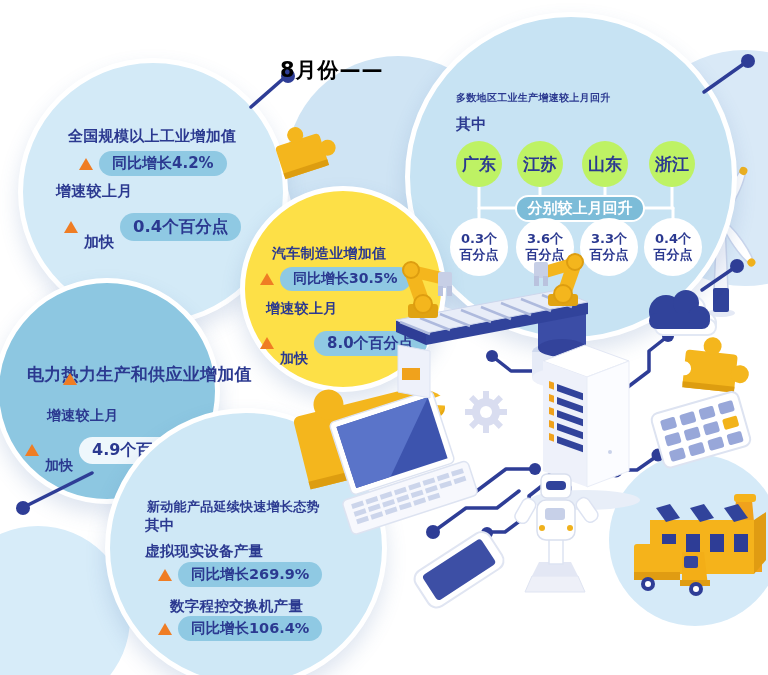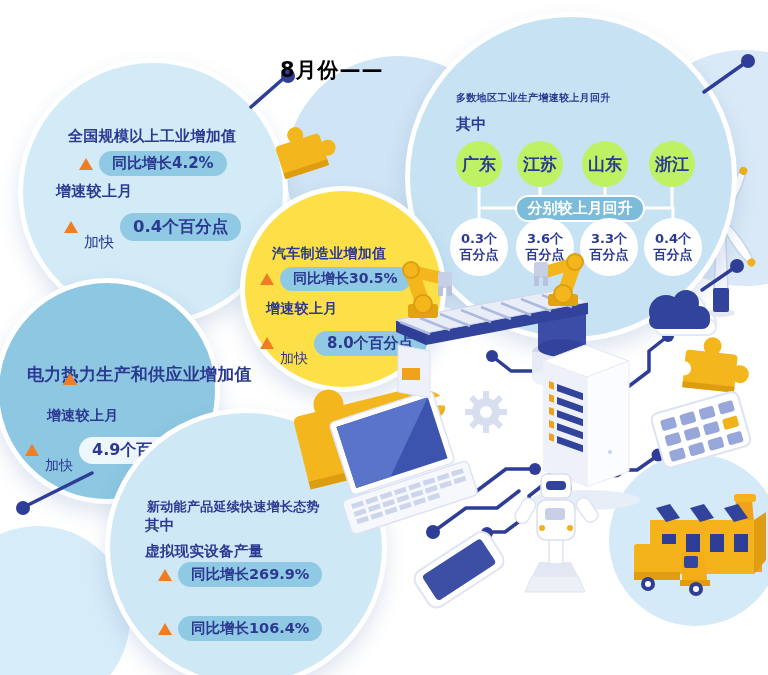--- a/index.html
+++ b/index.html
@@ -15,21 +15,21 @@
   .b-auto{left:240px;top:186px;width:206px;height:206px;background:#fde047;}
   .b-power{left:-6px;top:278px;width:226px;height:226px;background:#8dc7e1;}
   .b-new{left:105px;top:408px;width:282px;height:280px;background:#cfe8f6;}
   .b-title,.b-label{position:absolute;color:#2b3990;font-weight:700;white-space:nowrap;letter-spacing:.3px;}
   .row{position:absolute;display:flex;align-items:center;gap:6px;white-space:nowrap;}
   .tri{width:0;height:0;border-left:7px solid transparent;border-right:7px solid transparent;
        border-bottom:12px solid #ef7d24;flex:0 0 auto;}
   .pill{border-radius:16px;padding:3px 13px;font-weight:800;color:#2b3990;white-space:nowrap;text-align:right;}
   .pill-blue{background:#8fc9e3;}
   .pill-white{background:#eef7fc;}
-  .faster{color:#2b3990;font-weight:400;margin-top:32px;}
+  .faster{color:#2b3990;font-weight:700;margin-top:32px;}
   .month{position:absolute;left:280px;top:56px;z-index:4;color:#000000;
          font-size:21px;font-weight:800;letter-spacing:1px;white-space:nowrap;}
   .prov{position:absolute;width:46px;height:46px;border-radius:50%;background:#bef264;display:flex;
         align-items:center;justify-content:center;color:#2b3990;font-weight:700;font-size:17px;z-index:2;font-family:Liberation Serif, serif;}
   .val{position:absolute;width:58px;height:58px;border-radius:50%;background:#fff;display:flex;
        flex-direction:column;align-items:center;justify-content:center;color:#2b3990;
        font-weight:800;font-size:13px;line-height:1.25;z-index:2;}
   .bracket{position:absolute;left:0;top:0;z-index:1;}
   .rebound-pill{position:absolute;left:105px;top:178px;width:130px;height:27px;border-radius:14px;
         background:#7cbcd8;border:2.5px solid #fff;box-sizing:border-box;color:#fff;font-weight:700;
@@ -151,20 +151,21 @@
   </div>
 
   <div class="bubble b-new">
     <div class="b-title" style="left:37px;top:85px;font-size:13px;">新动能产品延续快速增长态势</div>
     <div class="b-label" style="left:35px;top:103px;font-size:14.5px;">其中</div>
     <div class="b-label" style="left:35px;top:129px;font-size:14.5px;">虚拟现实设备产量</div>
     <div class="row" style="left:48px;top:149px;">
       <span class="tri"></span>
       <span class="pill pill-blue" style="font-size:14.5px;">同比增长269.9%</span>
     </div>
+    <div class="b-label" style="left:60px;top:184px;font-size:14.5px;">数字程控交换机产量</div>
     <div class="row" style="left:48px;top:203px;">
       <span class="tri"></span>
       <span class="pill pill-blue" style="font-size:14.5px;">同比增长106.4%</span>
     </div>
   </div>
 
   <svg class="layer layer-front" width="768" height="675" viewBox="0 0 768 675">
 
     <g stroke="#2e3d96" stroke-width="3.5" fill="none" stroke-linejoin="round" stroke-linecap="round">
       <path d="M251,107 L284,78"></path>

